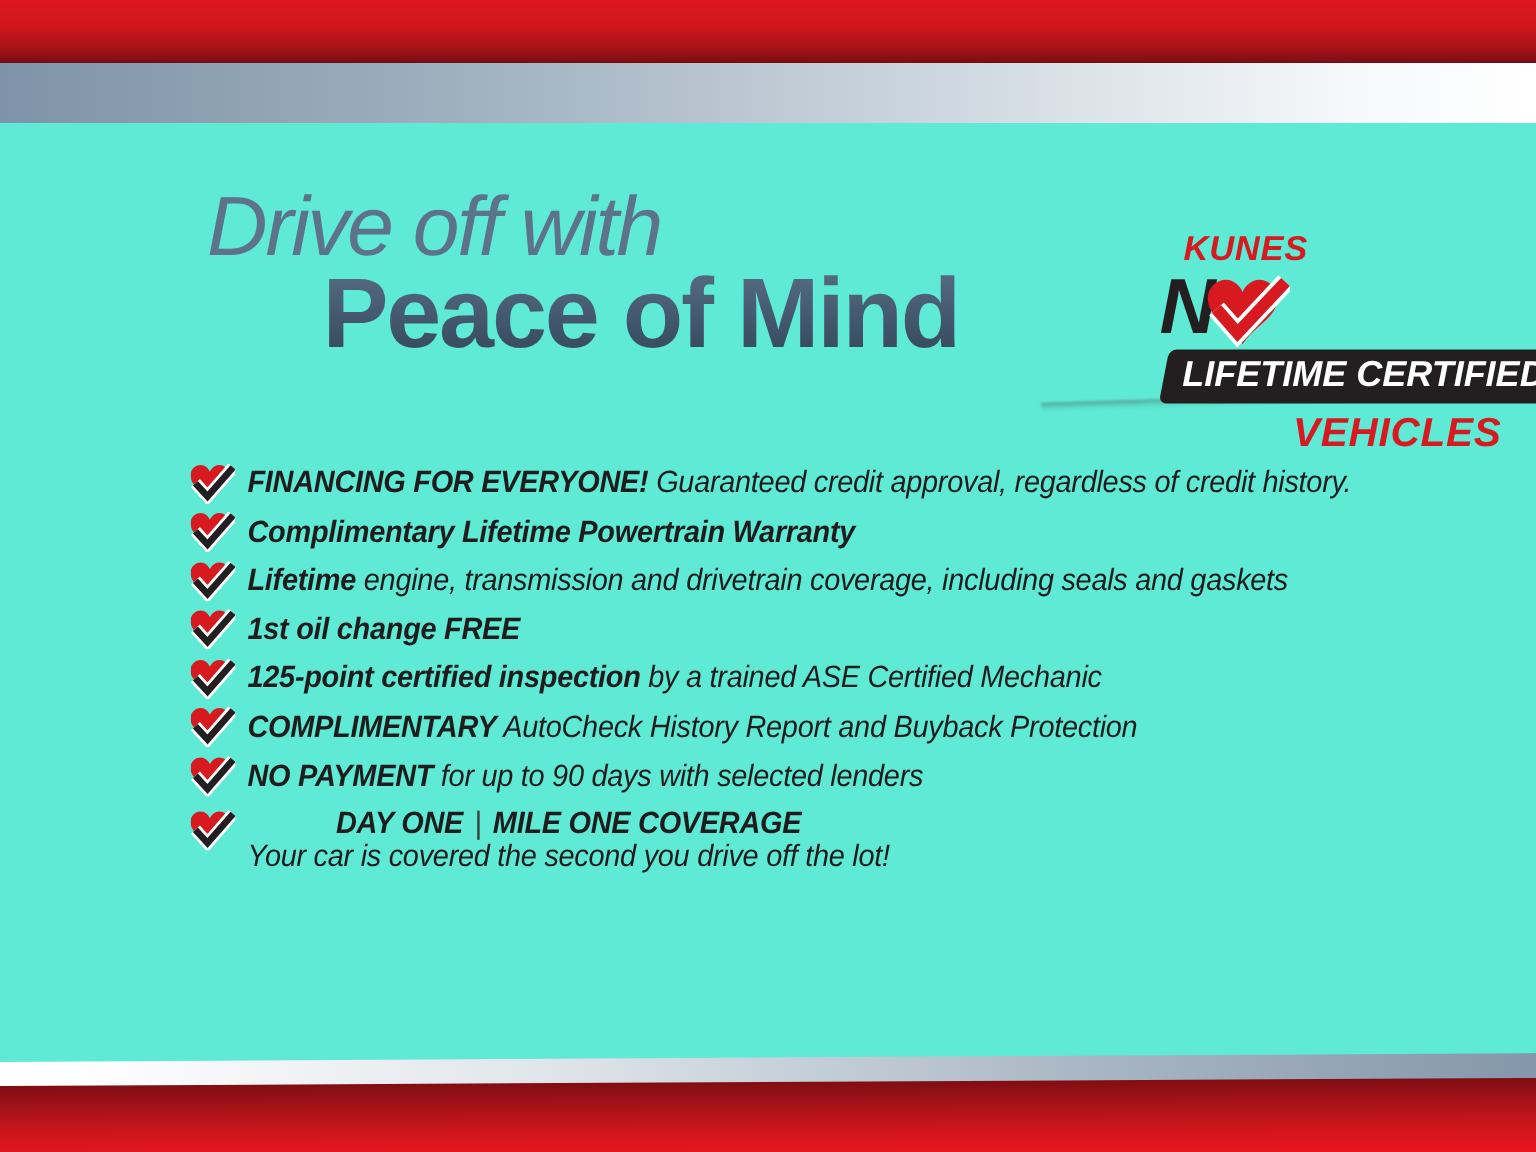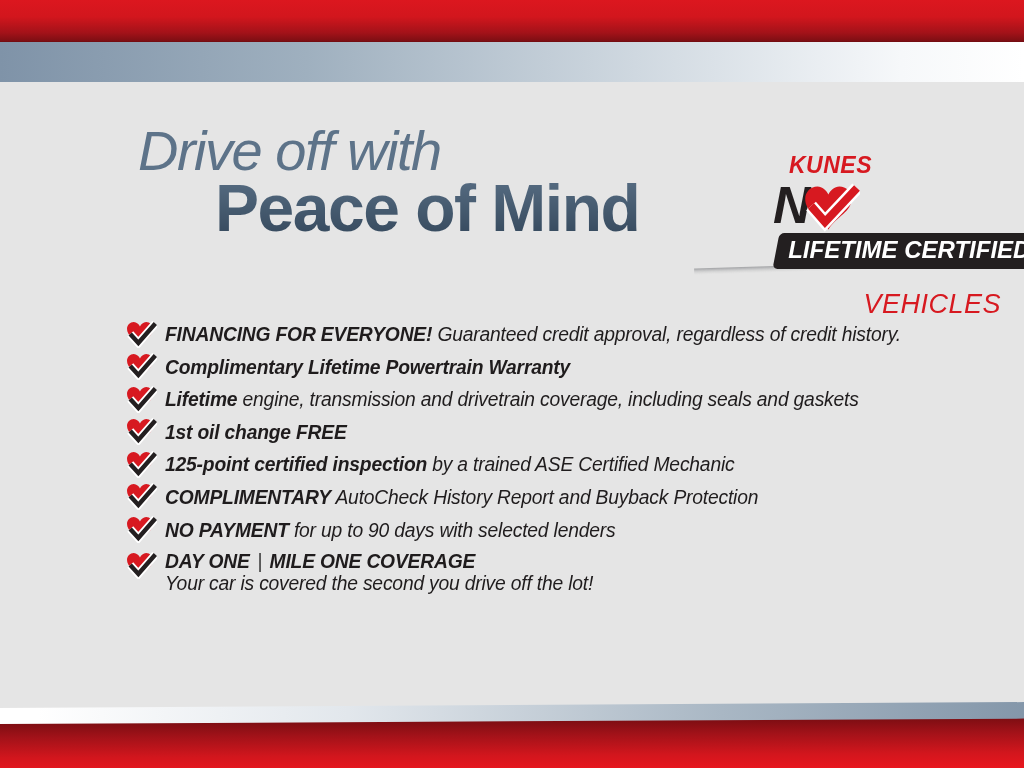--- a/index.html
+++ b/index.html
@@ -1,20 +1,20 @@
 <!DOCTYPE html>
 <html><head>
 <meta charset="utf-8">
 <style>
   html, body { margin: 0; padding: 0; background: #ffffff; }
   .frame {
     position: relative;
     width: 1024px; height: 768px;
     overflow: hidden;
-    background: #e5e5e5;
+    background: #5eead4;
     font-family: "Liberation Sans", sans-serif;
   }
 
   
   .top-red {
     position: absolute; left: 0; top: 0; width: 100%; height: 42px;
     background: linear-gradient(180deg, #dc171f 0%, #d2161d 40%, #a31219 78%, #7c0e13 98%, #690b10 100%);
   }
   .top-stripe {
     position: absolute; left: 0; top: 42px; width: 100%; height: 40px;
@@ -70,34 +70,34 @@
     background: #231f20; border-radius: 5px; padding: 3px 12px 5px 12px;
     transform: skewX(-11deg); transform-origin: center;
     position: relative; z-index: 1;
   }
   .logo-bar span {
     display: inline-block; transform: skewX(11deg);
     color: #ffffff; font-style: italic; font-weight: 700; font-size: 24px;
     letter-spacing: 0px; white-space: nowrap;
   }
   .logo-vehicles {
-    margin-top: 20px; padding-right: 16px; text-align: right;
-    color: #d71920; font-style: italic; font-weight: 400; font-size: 27px; letter-spacing: 0.5px;
+    margin-top: 4px; padding-right: 16px; text-align: right;
+    color: #d71920; font-style: italic; font-weight: 700; font-size: 27px; letter-spacing: 0.5px;
   }
   .shadow-diagonal {
     position: absolute; left: 694px; top: 258px; width: 334px; height: 6px;
     background: linear-gradient(180deg, rgba(70,72,78,0.42) 0%, rgba(70,72,78,0.12) 55%, rgba(70,72,78,0) 100%);
     transform: rotate(-1.8deg); transform-origin: right center;
     filter: blur(0.6px);
   }
 
   
   .benefits {
-    position: absolute; left: 127px; top: 318px; width: 820px;
-    list-style: none; margin: 0; padding: 0;
+    position: absolute; left: 127px; top: 306px; width: 820px;
+    list-style: none; margin: 0; padding: 0; text-align: center;
   }
   .row {
     display: flex; align-items: center; height: 32px; margin-bottom: 0.6px;
     white-space: nowrap;
   }
   .row .ic { width: 30px; height: 27px; margin-right: 8px; flex: 0 0 auto; }
   .row .txt {
     display: inline-block; transform: scaleX(0.94); transform-origin: left center;
     font-style: italic; font-size: 20.5px; color: #1f1c1d; letter-spacing: -0.2px;
   }

